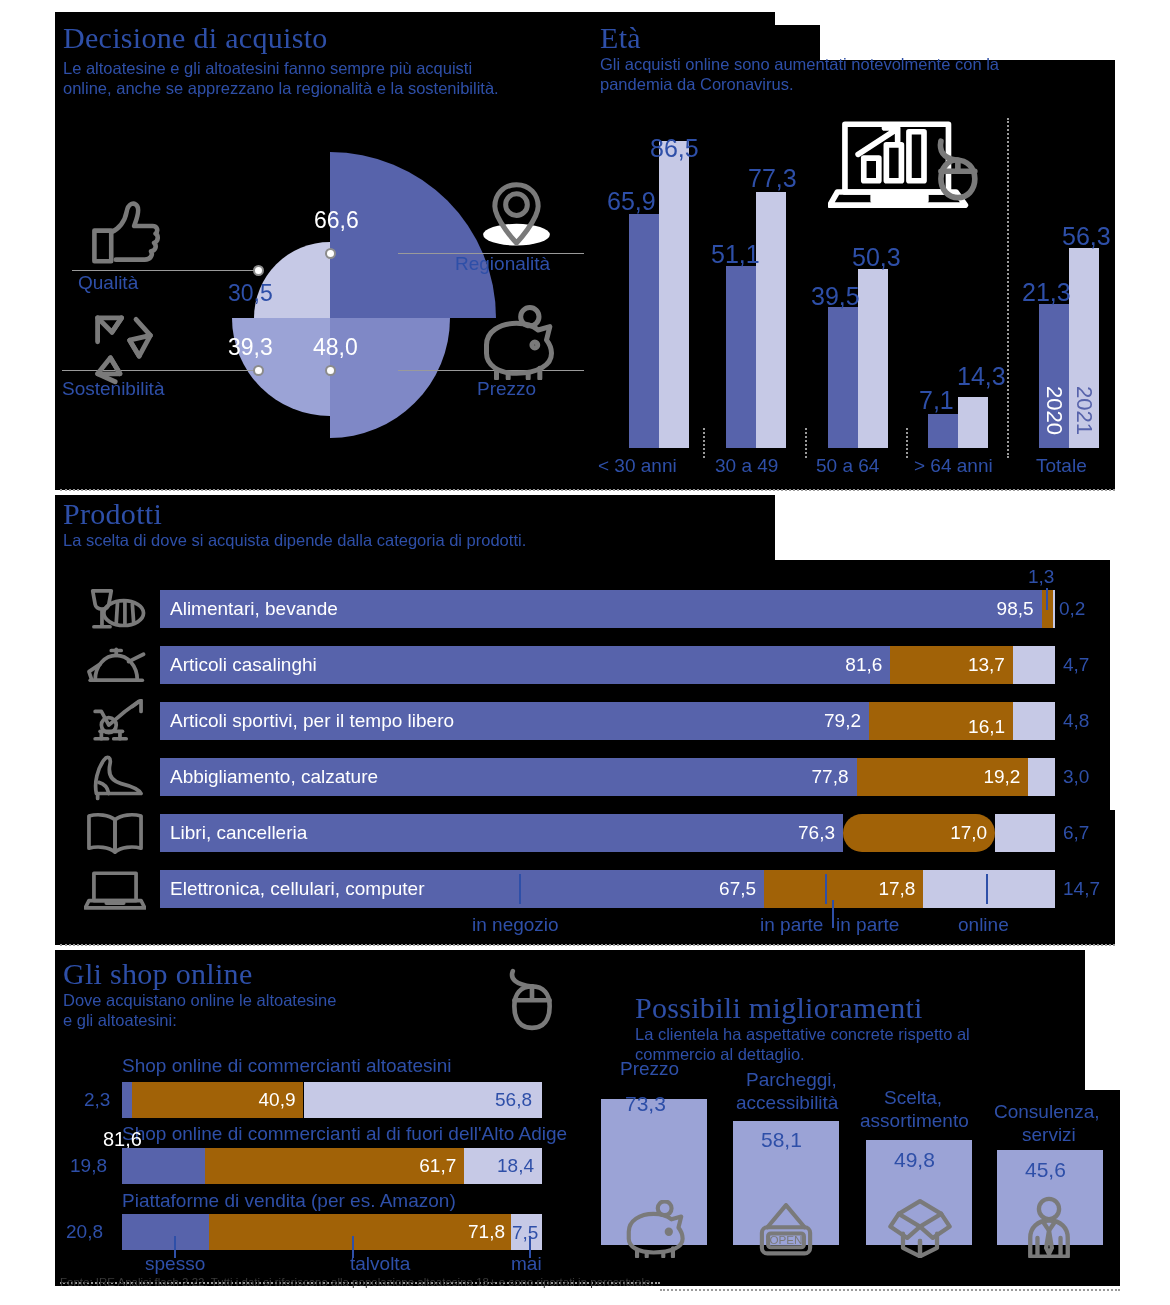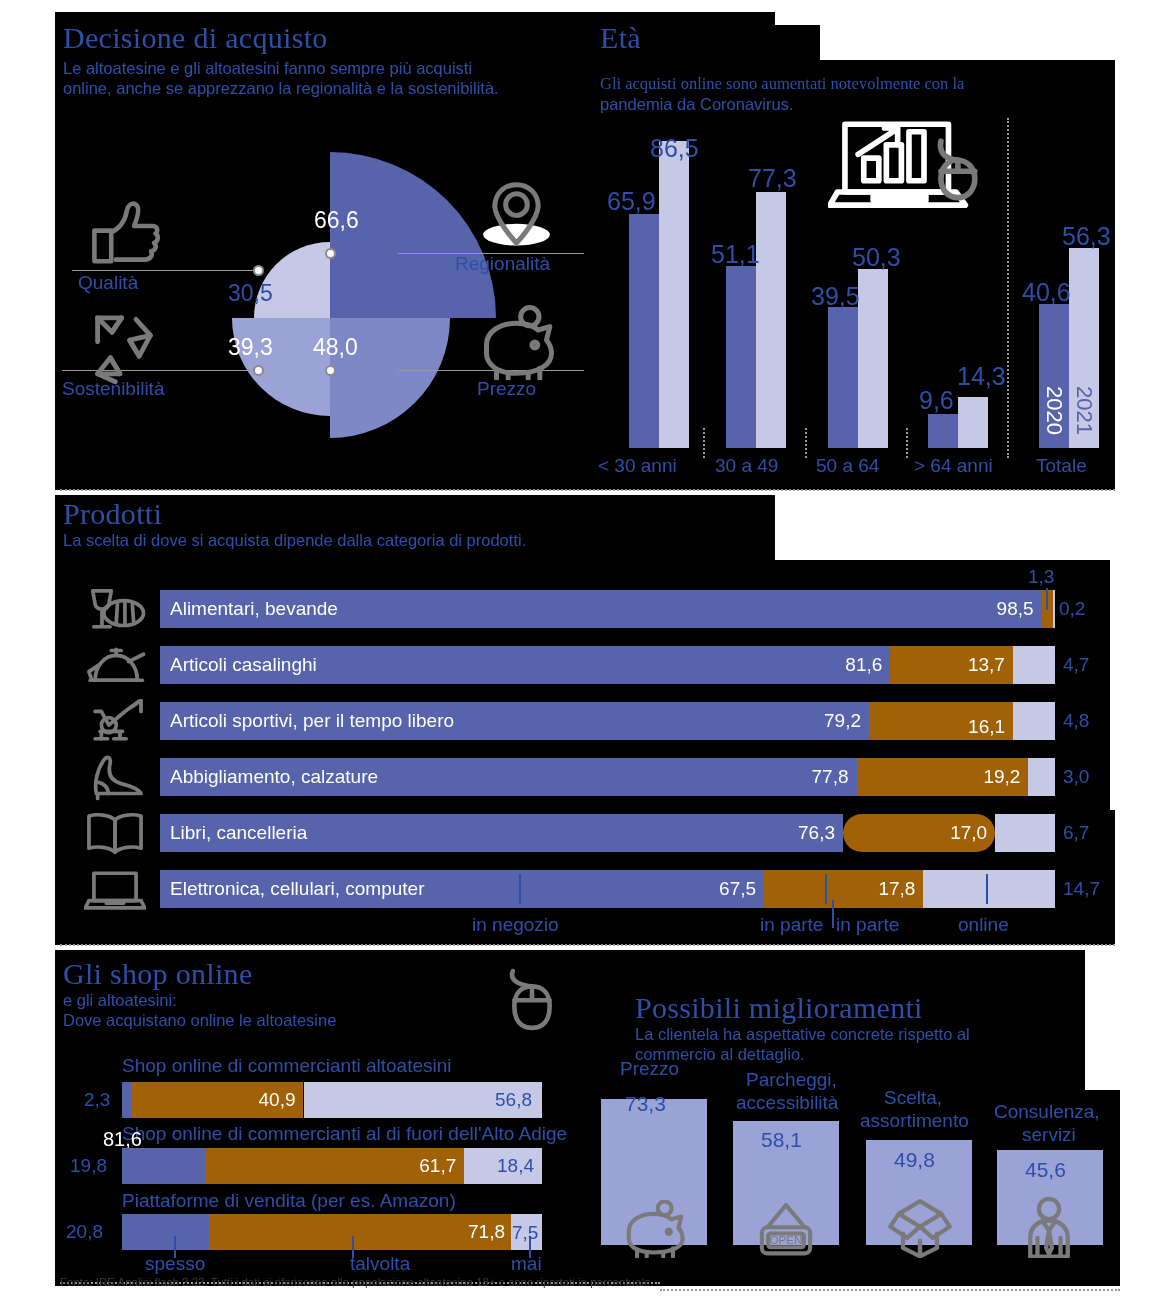--- a/index.html
+++ b/index.html
@@ -108,21 +108,21 @@
 
 <svg width="85" height="75" style="position:absolute;left:474px;top:305px;" viewBox="0 0 100 90">
   <path class="iconsvg" d="M14,48 C14,32 30,22 50,22 C60,22 70,25 76,30 L90,26 L86,42 C90,47 92,52 92,58 C92,72 76,82 50,82 C28,82 14,72 14,58 Z"></path>
   <path class="iconsvg" d="M26,80 L26,88 M40,82 L40,88 M64,82 L64,88 M78,76 L78,88"></path>
   <circle class="iconsvg" cx="72" cy="48" r="3.5"></circle>
   <circle class="iconsvg" cx="66" cy="14" r="11"></circle>
 </svg>
 
 <div style="position:absolute;left:600px;top:22px;width:520px;">
   <div class="sec-title">Età</div>
-  <div class="sec-sub" style="margin-top:20px;font-family:Liberation Serif, serif;">Gli acquisti online sono aumentati notevolmente con la</div>
+  <div class="sec-sub" style="margin-top:0;">Gli acquisti online sono aumentati notevolmente con la</div>
   <div class="sec-sub">pandemia da Coronavirus.</div>
 </div>
 
 <svg width="160" height="100" style="position:absolute;left:828px;top:118px;" viewBox="0 0 170 105">
   <rect class="iconsvg-w" x="18" y="6" width="110" height="72"></rect>
   <path class="iconsvg-w" d="M10,78 L136,78 L146,92 L2,92 Z"></path>
   <rect class="iconsvg-w" x="48" y="82" width="56" height="5"></rect>
   <rect class="iconsvg-w" x="38" y="42" width="16" height="24"></rect>
   <rect class="iconsvg-w" x="62" y="28" width="16" height="38"></rect>
   <rect class="iconsvg-w" x="86" y="14" width="16" height="52"></rect>
@@ -142,26 +142,26 @@
 <div class="axlabel" style="left:711px;top:240px;font-size:25px;">51,1</div>
 <div class="axlabel" style="left:748px;top:164px;font-size:25px;">77,3</div>
 
 <div class="c-dark" style="position:absolute;left:828px;top:307px;width:30px;height:141px;"></div>
 <div class="c-light" style="position:absolute;left:858px;top:269px;width:30px;height:179px;"></div>
 <div class="axlabel" style="left:811px;top:282px;font-size:25px;">39,5</div>
 <div class="axlabel" style="left:852px;top:243px;font-size:25px;">50,3</div>
 
 <div class="c-dark" style="position:absolute;left:928px;top:414px;width:30px;height:34px;"></div>
 <div class="c-light" style="position:absolute;left:958px;top:397px;width:30px;height:51px;"></div>
-<div class="axlabel" style="left:919px;top:386px;font-size:25px;">9,6</div>
+<div class="axlabel" style="left:919px;top:386px;font-size:25px;">7,1</div>
 <div class="axlabel" style="left:957px;top:362px;font-size:25px;">14,3</div>
 
 <div class="c-dark" style="position:absolute;left:1039px;top:304px;width:30px;height:144px;"></div>
 <div class="c-light" style="position:absolute;left:1069px;top:248px;width:30px;height:200px;"></div>
-<div class="axlabel" style="left:1022px;top:278px;font-size:25px;">40,6</div>
+<div class="axlabel" style="left:1022px;top:278px;font-size:25px;">21,3</div>
 <div class="axlabel" style="left:1062px;top:222px;font-size:25px;">56,3</div>
 
 <div style="position:absolute;left:1041px;top:386px;font-size:22px;color:#ffffff;writing-mode:vertical-rl;">2020</div>
 <div style="position:absolute;left:1071px;top:386px;font-size:22px;color:#5763ab;writing-mode:vertical-rl;">2021</div>
 
 <div class="dotline" style="left:703px;top:428px;height:30px;"></div>
 <div class="dotline" style="left:805px;top:428px;height:30px;"></div>
 <div class="dotline" style="left:906px;top:428px;height:30px;"></div>
 <div class="dotline" style="left:1007px;top:118px;height:340px;"></div>
 
@@ -291,22 +291,22 @@
 <div class="tick" style="left:986px;top:874px;height:30px;"></div>
 <div class="axlabel" style="left:472px;top:914px;">in negozio</div>
 <div class="axlabel" style="left:760px;top:914px;">in parte</div>
 <div class="axlabel" style="left:836px;top:914px;">in parte</div>
 <div class="axlabel" style="left:958px;top:914px;">online</div>
 
 <div class="hdots" style="left:60px;top:944px;width:1055px;"></div>
 
 <div style="position:absolute;left:63px;top:958px;width:470px;">
   <div class="sec-title">Gli shop online</div>
+  <div class="sec-sub">Dove acquistano online le altoatesine</div>
   <div class="sec-sub">e gli altoatesini:</div>
-  <div class="sec-sub">Dove acquistano online le altoatesine</div>
 </div>
 
 <svg width="54" height="66" style="position:absolute;left:505px;top:968px;" viewBox="0 0 70 86">
   <path class="iconsvg" d="M35,24 C50,24 58,34 58,50 C58,68 50,78 35,78 C20,78 12,68 12,50 C12,34 20,24 35,24 Z"></path>
   <path class="iconsvg" d="M12,42 L58,42 M35,24 L35,42"></path>
   <path class="iconsvg" d="M35,24 C14,22 6,14 10,4"></path>
 </svg>
 
 <div class="axlabel" style="left:122px;top:1055px;">Shop online di commercianti altoatesini</div>
 <div class="axlabel" style="left:84px;top:1089px;">2,3</div>

